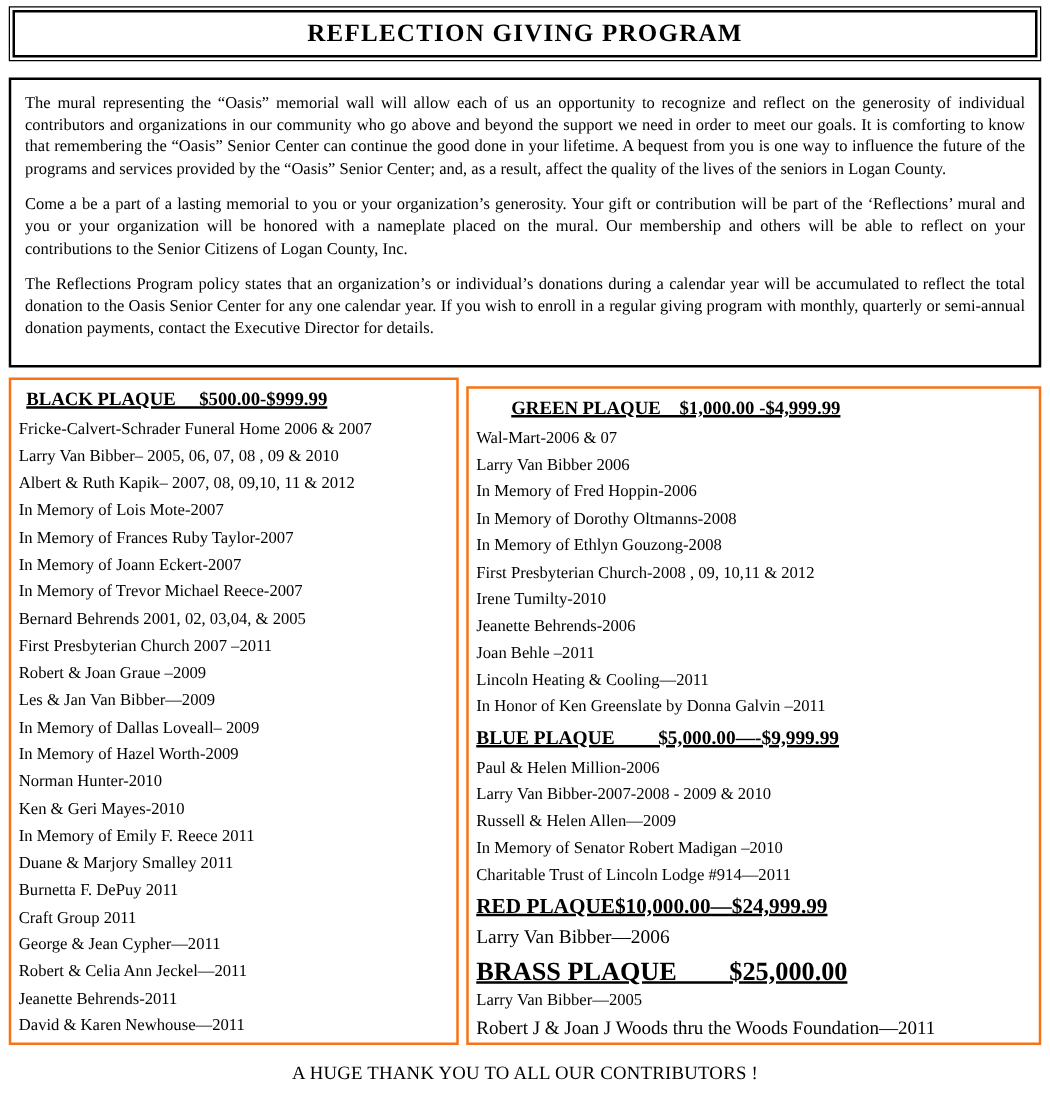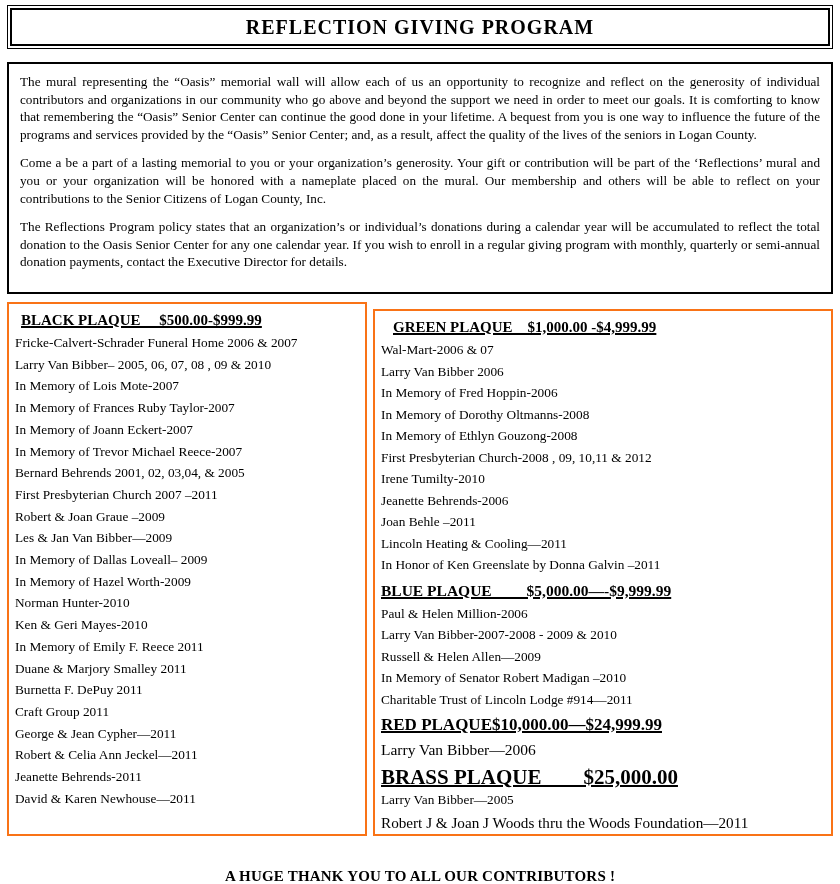--- a/index.html
+++ b/index.html
@@ -29,31 +29,31 @@
 
   .plaque-header {
     font-weight: bold;
     text-decoration: underline;
     text-decoration-thickness: 1.5px;
     white-space: pre;
     font-size: 15px;
     line-height: 24px;
   }
   .hdr-black { margin-left: 6px; margin-top: 2px; }
-  .hdr-green { margin-left: 12px; margin-top: 2px; }
+  .hdr-green { margin-left: 28px; margin-top: 2px; }
   .hdr-blue  { font-size: 15.5px; margin-top: 3px; }
   .hdr-red   { font-size: 17px;   margin-top: 3px; }
   .hdr-brass { font-size: 21px;   margin-top: 3px; }
 
   .list-item { font-size: 13.3px; line-height: 21.7px; white-space: nowrap; overflow: hidden; }
   .col-right .list-item { line-height: 21.5px; }
   .red-list .list-item { font-size: 15.5px; line-height: 25px; }
   .brass-list .list-item:last-child { font-size: 15.2px; line-height: 24px; }
 
-  .footer-note { text-align: center; font-weight: bold; font-size: 15px; margin-top: 32px; letter-spacing: 0.2px; }
+  .footer-note { text-align: center; font-weight: normal; font-size: 15px; margin-top: 15px; letter-spacing: 0.2px; }
 </style>
 </head>
 <body>
 
 <div class="page">
 
   <div class="title-box">
     <div class="title-box-inner">
       <div class="page-title">REFLECTION GIVING PROGRAM</div>
     </div>
@@ -71,20 +71,21 @@
   <div class="columns">
 
     <div class="col-box col-left">
       <div class="plaque-header hdr-black">BLACK PLAQUE     $500.00-$999.99</div>
       <div class="donor-list">
 
           <div class="list-item">Fricke-Calvert-Schrader Funeral Home 2006 &amp; 2007</div>
 
           <div class="list-item">Larry Van Bibber– 2005, 06, 07, 08 , 09 &amp; 2010</div>
 
+          <div class="list-item">Albert &amp; Ruth Kapik– 2007, 08, 09,10, 11 &amp; 2012</div>
 
           <div class="list-item">In Memory of Lois Mote-2007</div>
 
           <div class="list-item">In Memory of Frances Ruby Taylor-2007</div>
 
           <div class="list-item">In Memory of Joann Eckert-2007</div>
 
           <div class="list-item">In Memory of Trevor Michael Reece-2007</div>
 
           <div class="list-item">Bernard Behrends 2001, 02, 03,04, &amp; 2005</div>

